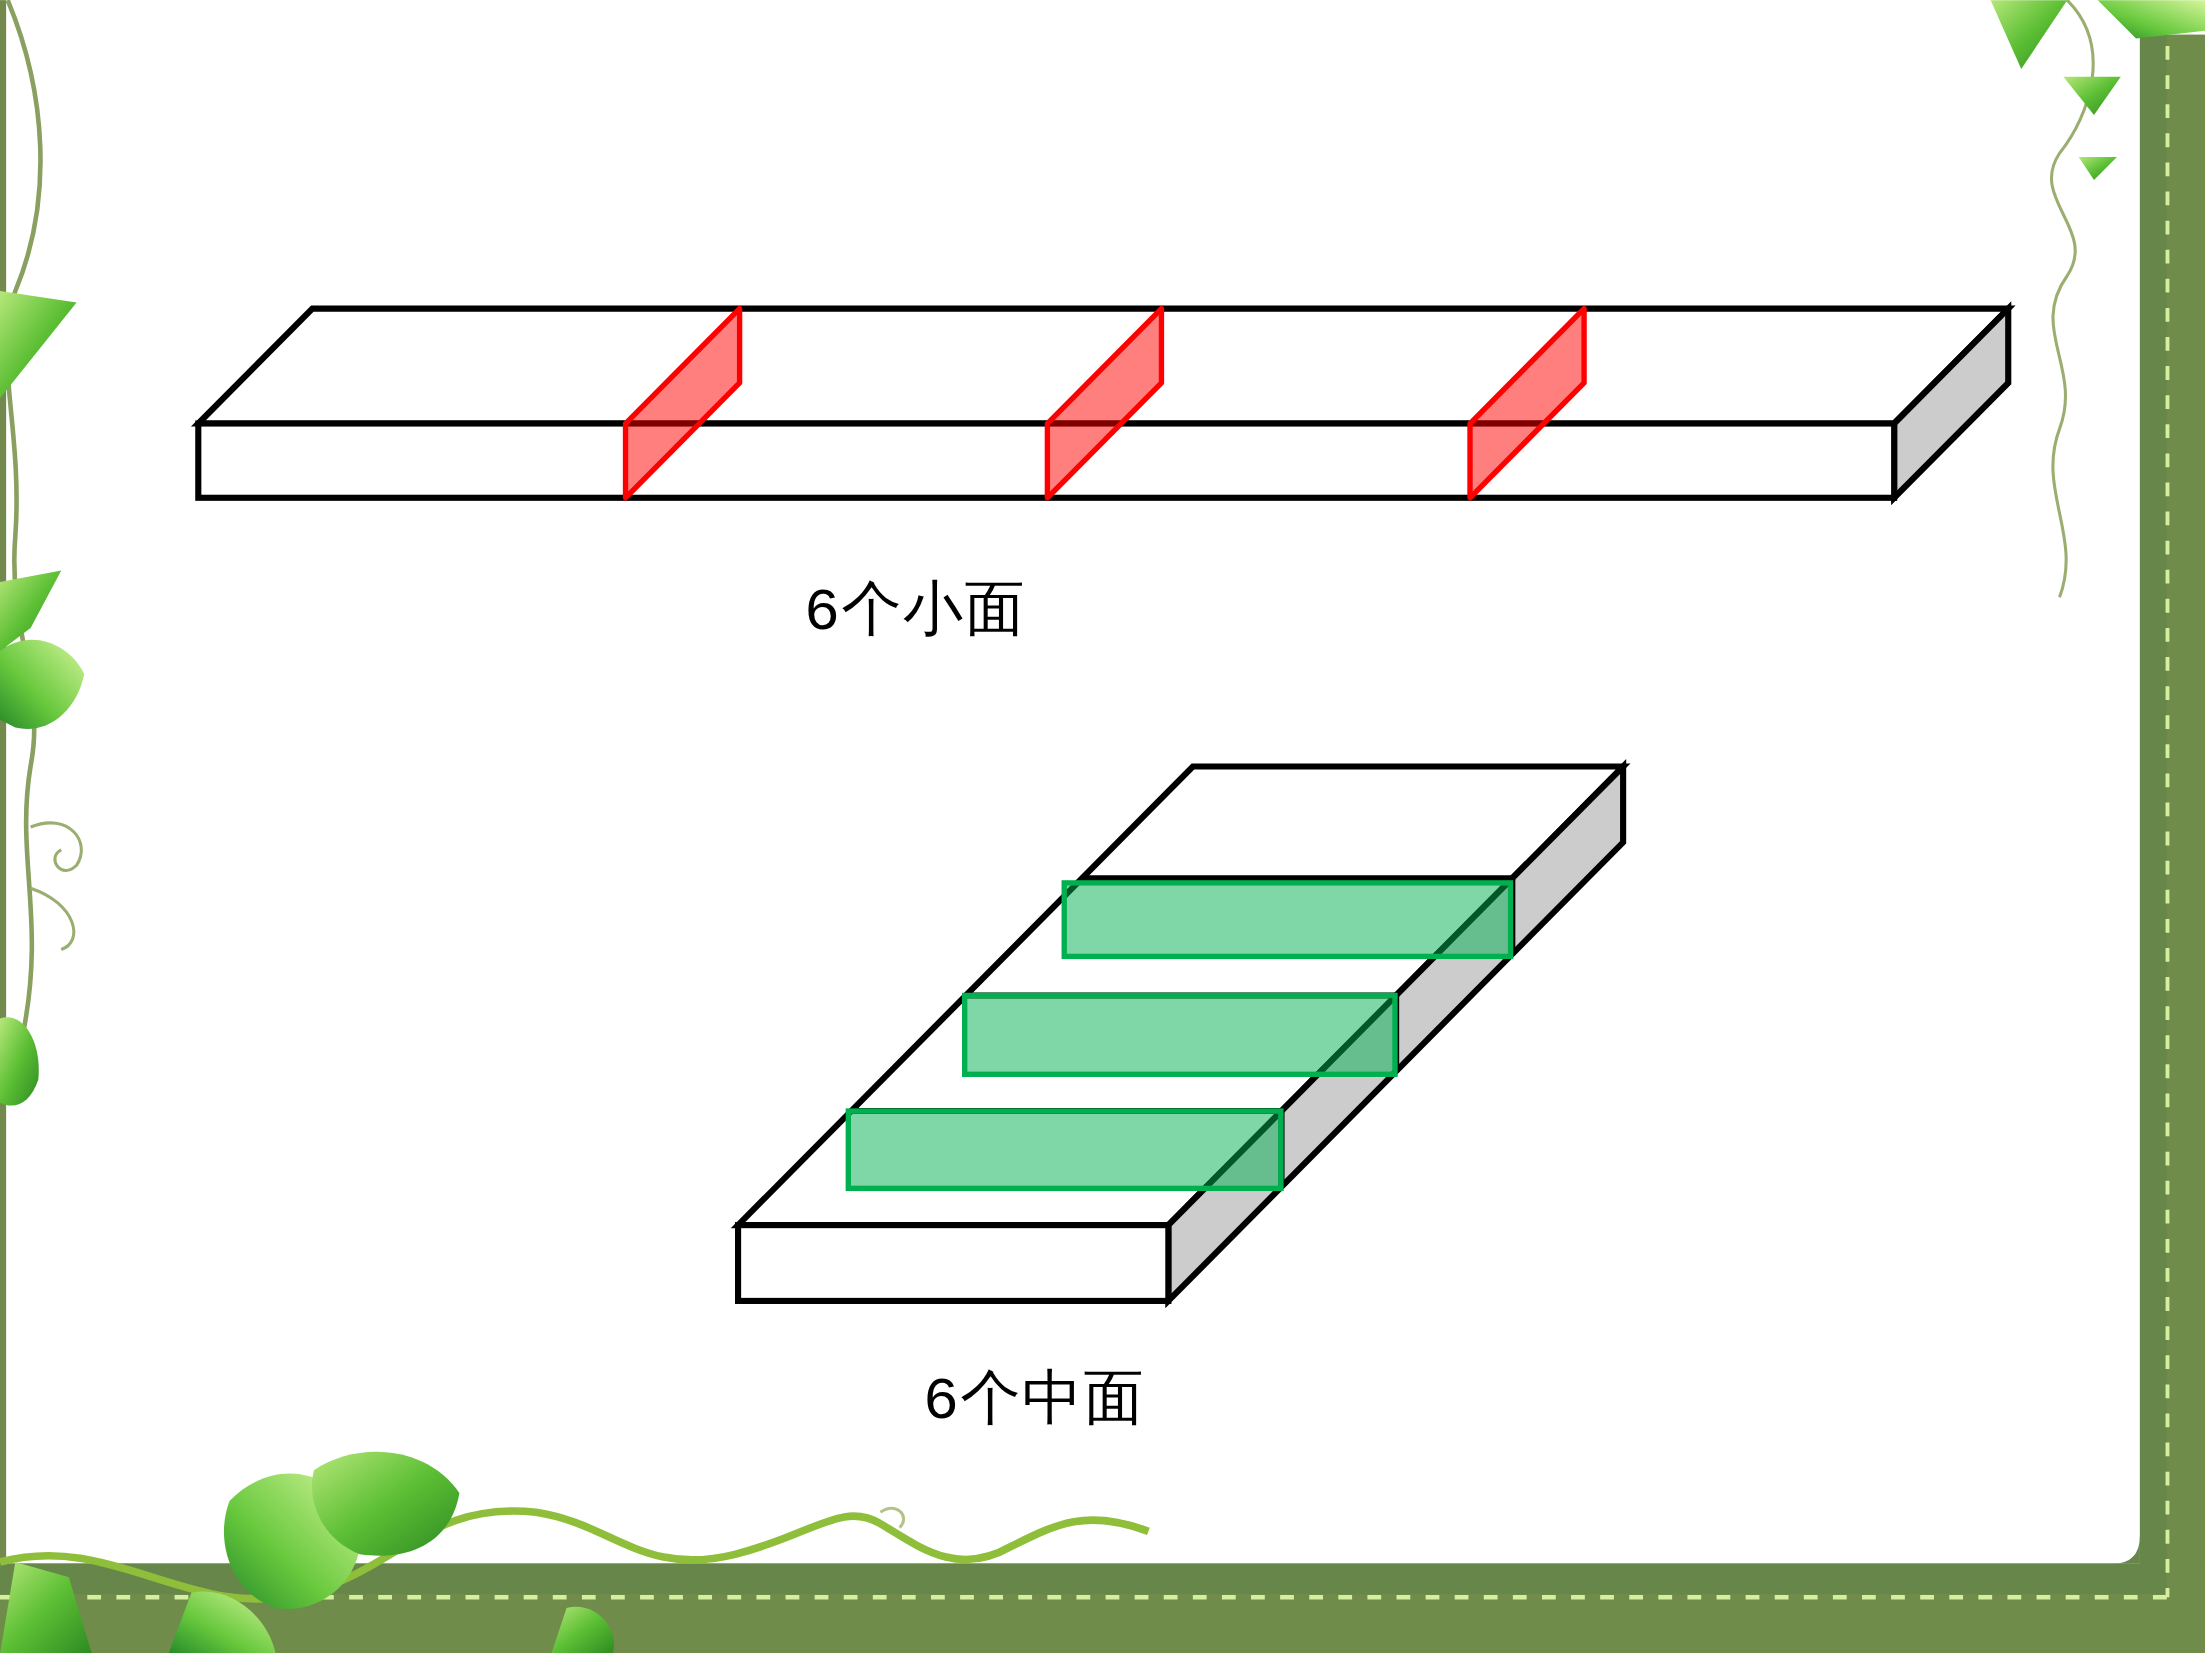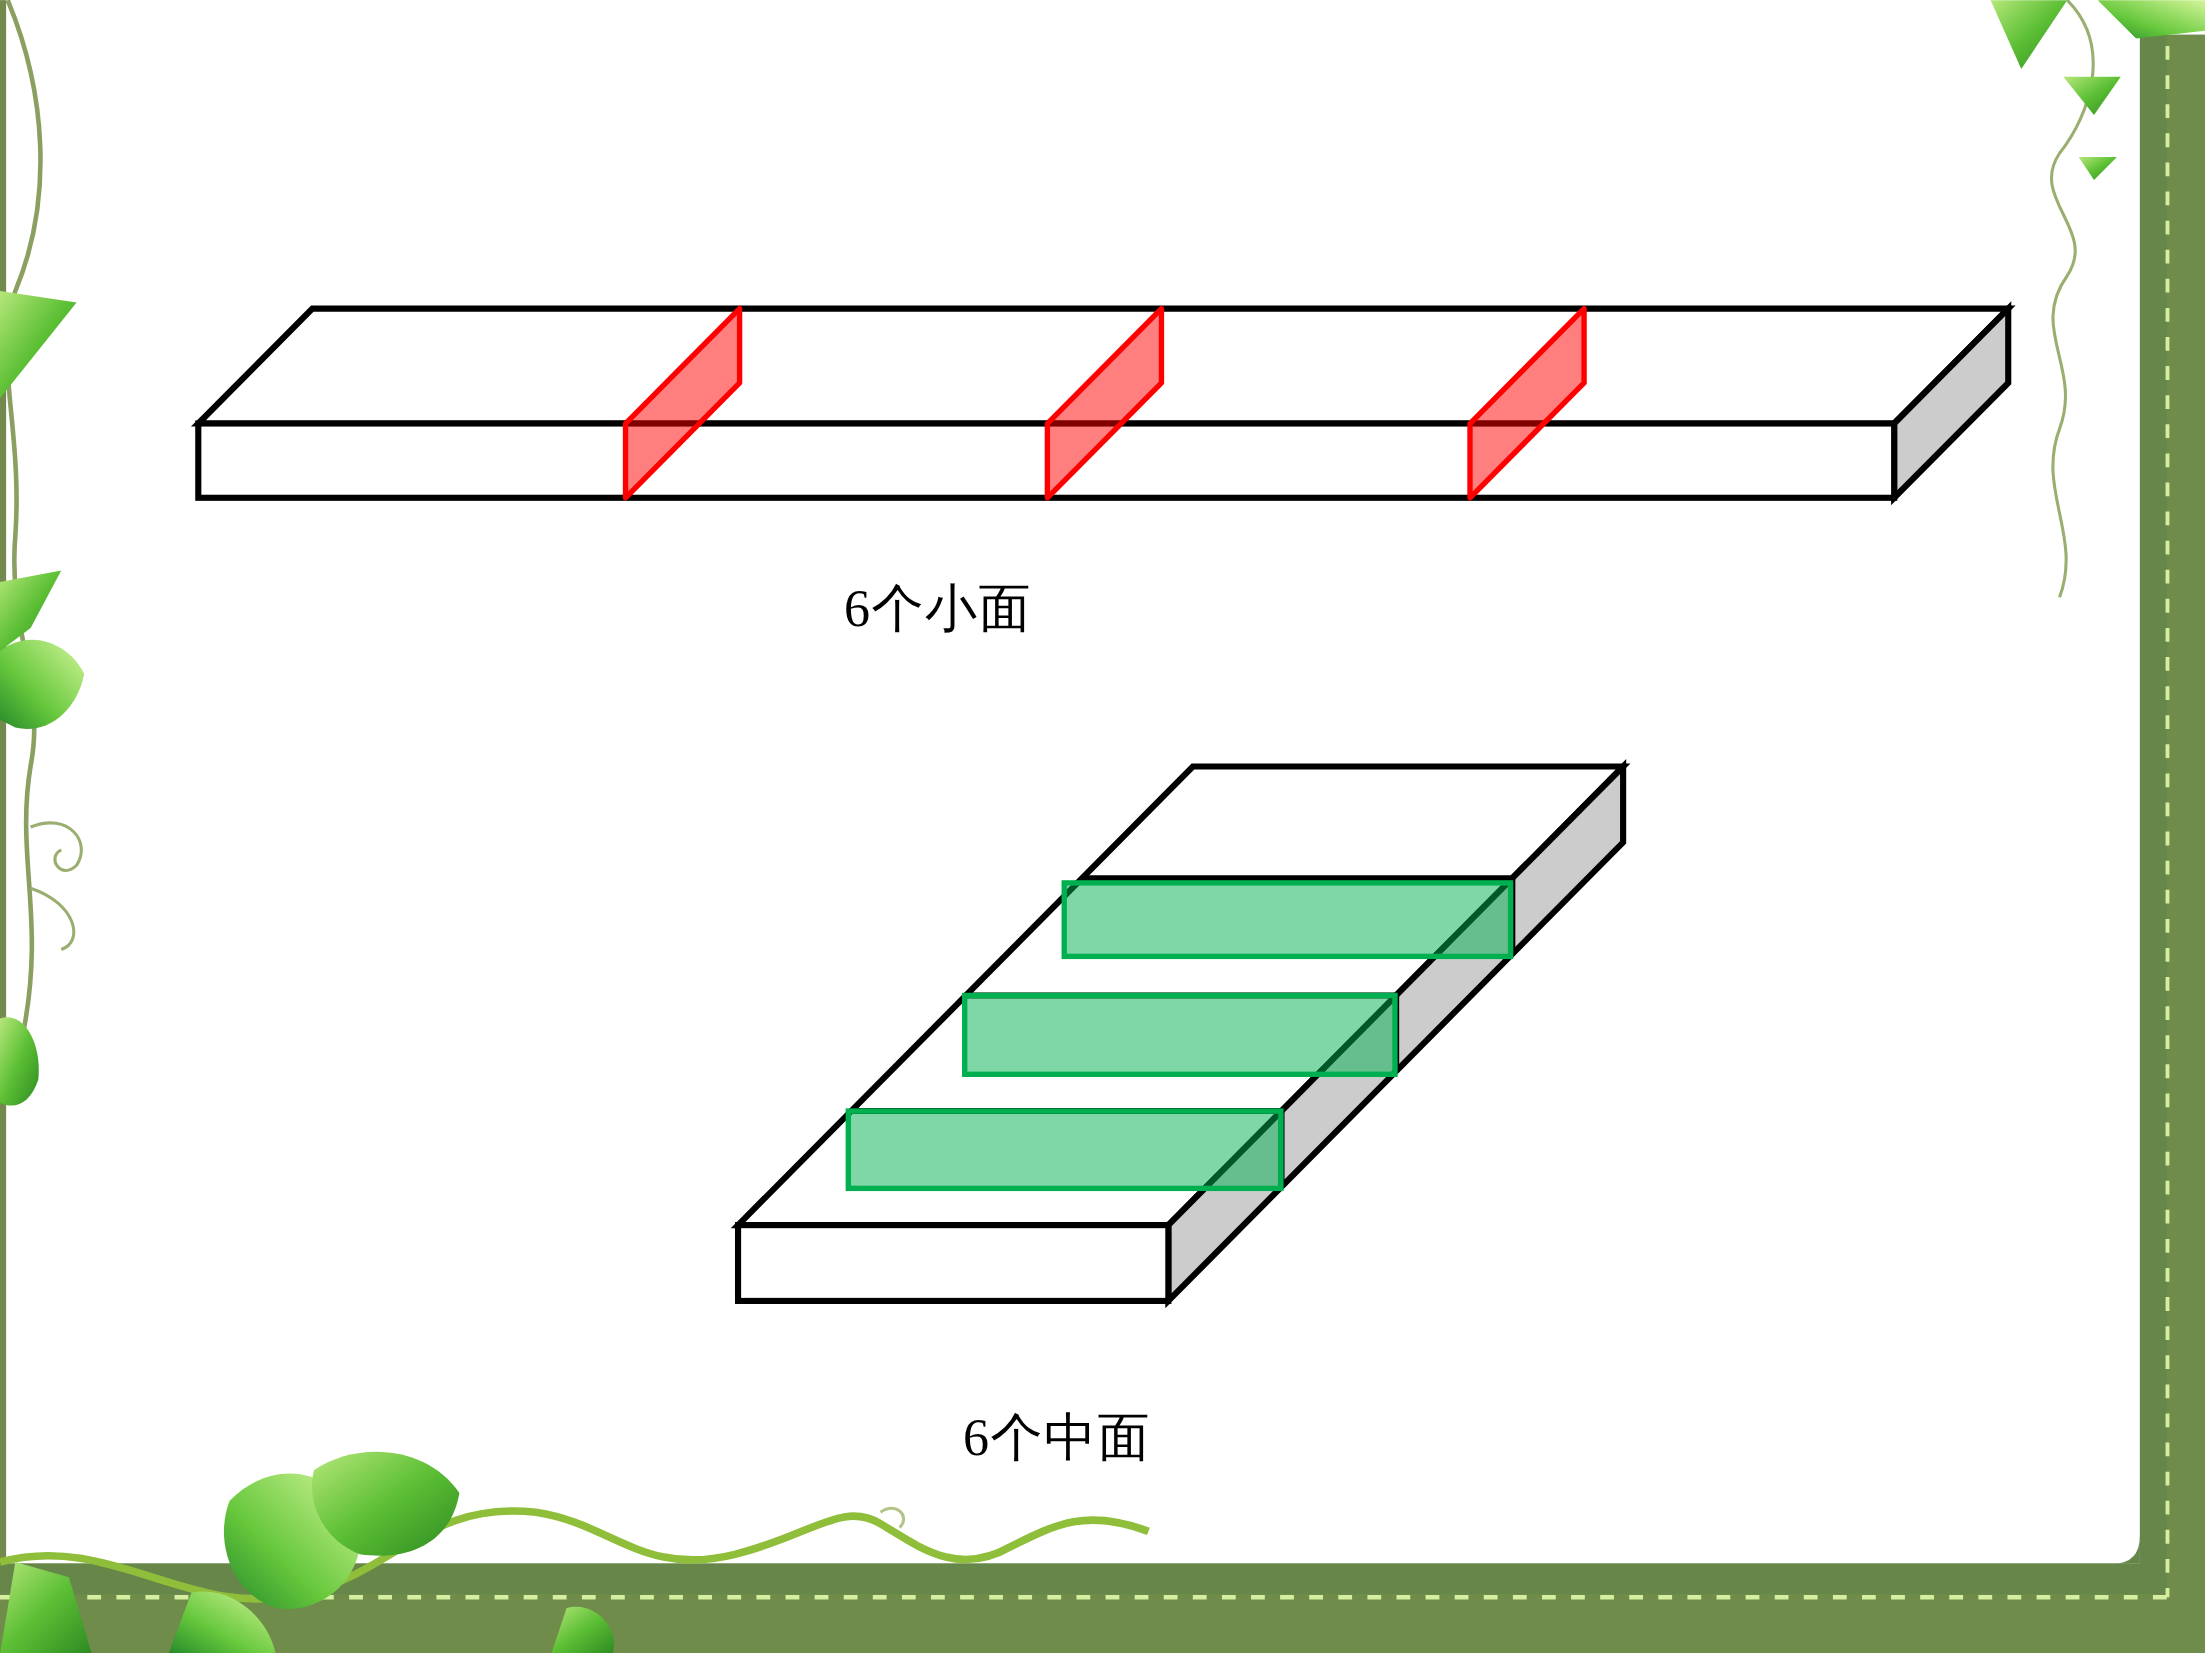--- a/index.html
+++ b/index.html
@@ -1,29 +1,28 @@
 <!DOCTYPE html>
 <html style="font-size:12.3px"><head>
 <meta charset="utf-8">
 <style>
   html, body { margin: 0; padding: 0; }
   body { width: 2205px; height: 1654px; overflow: hidden; background: #ffffff; position: relative; }
   #slide { position: absolute; left: 0; top: 0; width: 2205px; height: 1654px; }
   .caption {
     position: absolute;
-    font-family: Liberation Serif, serif;
-    font-size: 52px;
+    font-family: Liberation Mono, monospace;
+    font-size: 60px;
     line-height: 1;
     color: #000000;
     white-space: nowrap;
     letter-spacing: 1.5px;
-    margin-left: 40px;
   }
   #cap-small { left: 804px; top: 583px; }
-  #cap-medium { left: 923px; top: 1412px; }
+  #cap-medium { left: 923px; top: 1372px; }
 </style>
 </head>
 <body>
 
 <svg id="slide" width="2205" height="1654" viewBox="0 0 2880 2160" xmlns="http://www.w3.org/2000/svg">
   <defs>
     <linearGradient id="leafGrad" x1="0" y1="0" x2="1" y2="1">
       <stop offset="0" stop-color="#b6e77a"></stop>
       <stop offset="0.5" stop-color="#5cbf34"></stop>
       <stop offset="1" stop-color="#2d8a22"></stop>

